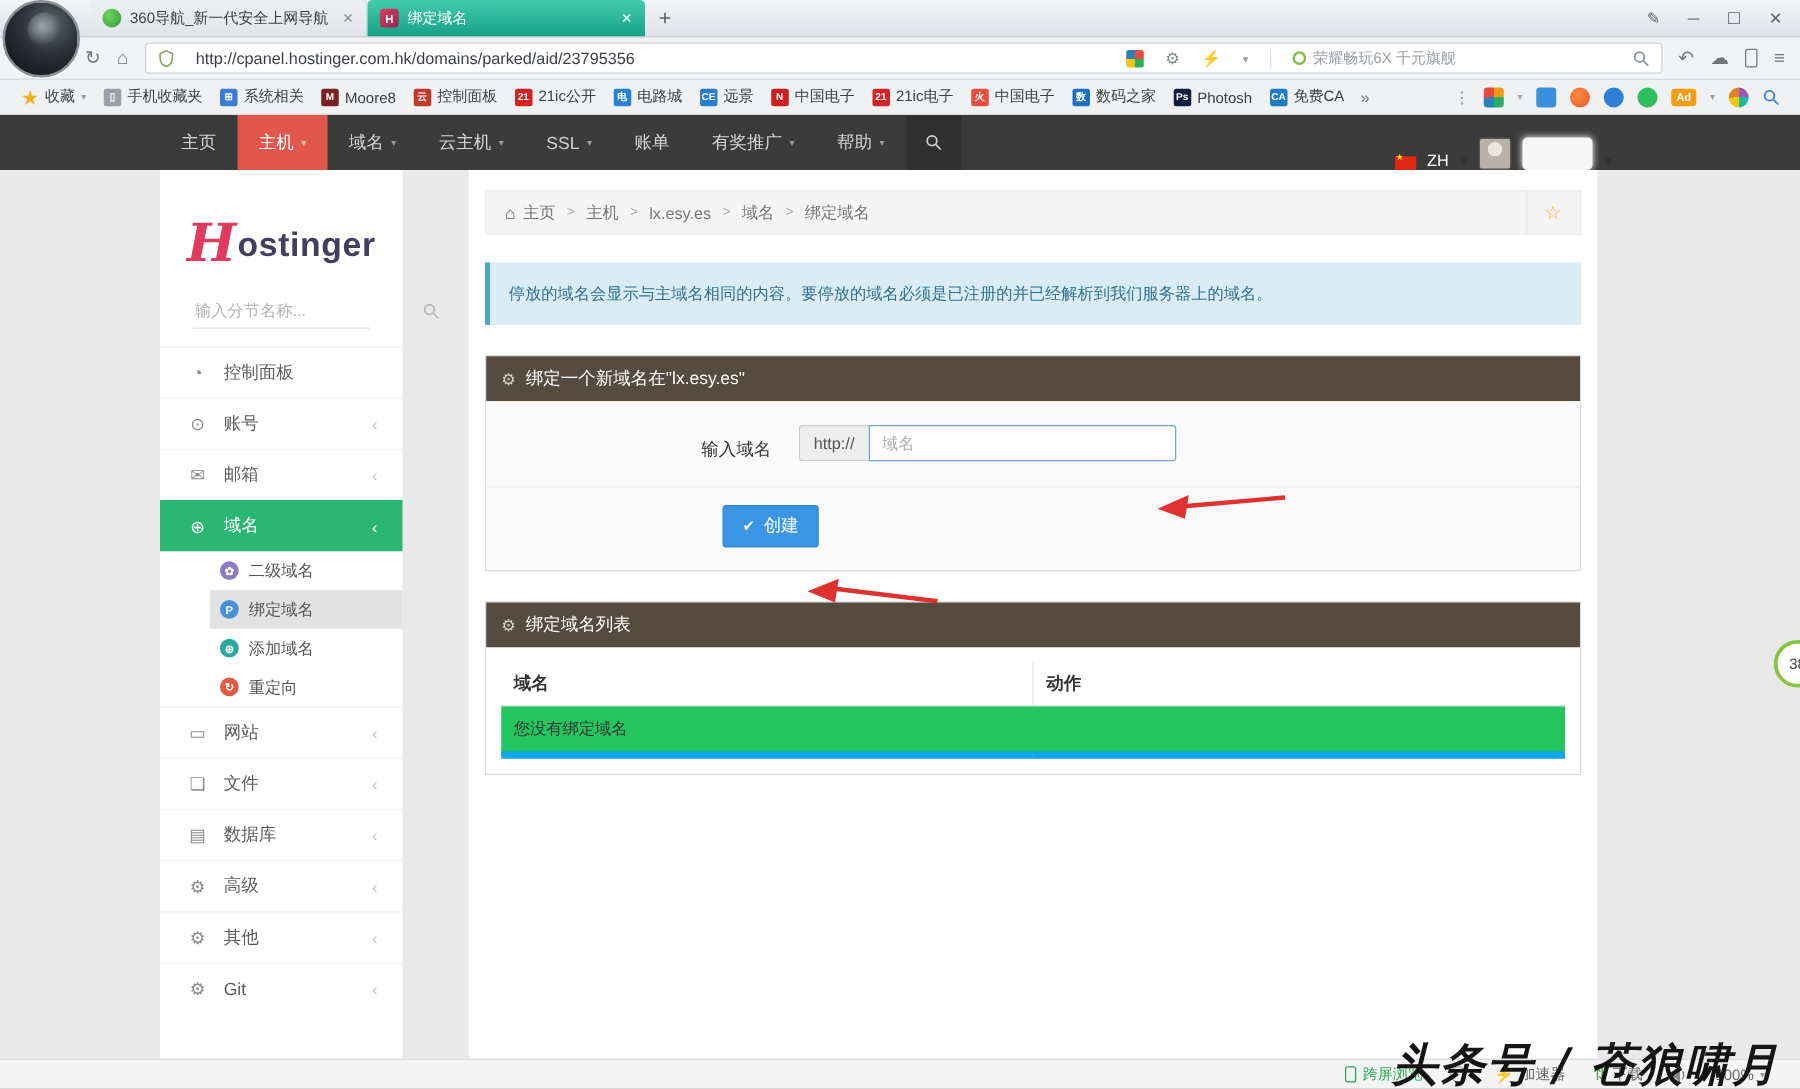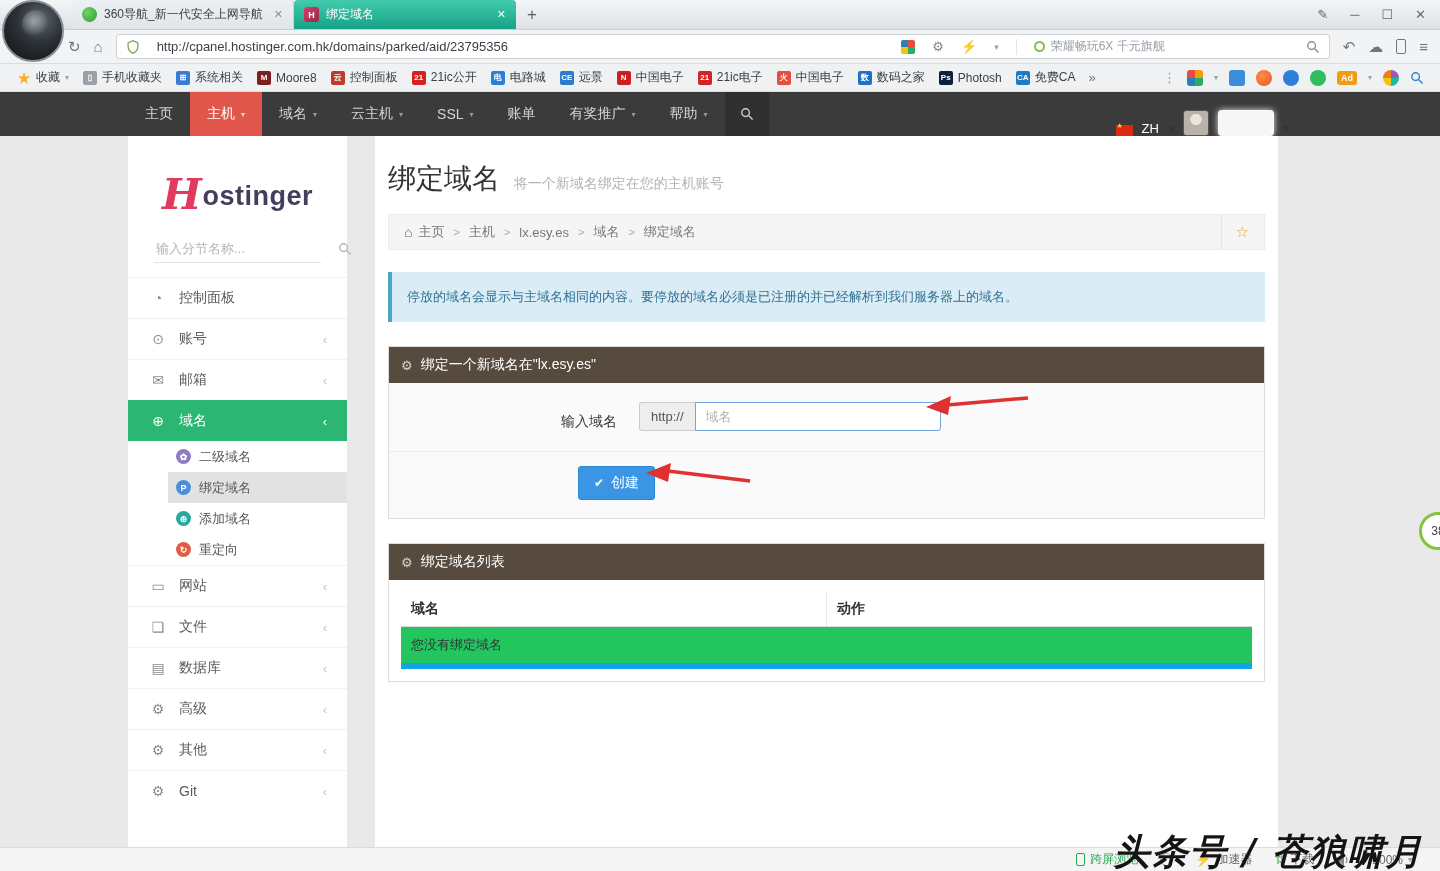--- a/index.html
+++ b/index.html
@@ -65,21 +65,21 @@
   .sn-search { width:44px; display:flex; align-items:center; justify-content:center; background:rgba(0,0,0,.18); color:#c9c9c9; }
   .sn-right { margin-left:auto; display:flex; align-items:flex-end; gap:9px; padding-right:150px; }
   .flag { width:17px; height:11px; background:#de2910; position:relative; flex:none; }
   .flag::after { content:"★"; position:absolute; left:1px; top:-3px; color:#ffde00; font-size:7px; }
   .sn-lang { color:#fff; font-size:13px; }
   .user-avatar { width:26px; height:26px; border-radius:3px; background:radial-gradient(circle at 50% 35%, #e8e4de 0 28%, #b9b2a8 30% 100%); border:1px solid #555; }
   .name-blur { width:56px; height:26px; background:#f7f7f7; border-radius:4px; box-shadow:0 0 6px rgba(255,255,255,.9); }
 
   
   .pagebody { position:absolute; top:136px; left:0; right:0; bottom:24px; background:#e9e9e9; }
-  .sidebar { position:absolute; left:128px; top:0; bottom:0; width:219px; background:#fff; }
+  .sidebar { position:absolute; left:128px; top:0; bottom:0; width:194px; background:#fff; }
   .side-logo { padding:30px 0 4px; text-align:center; }
   .logo-h { font-family:"DejaVu Serif", serif; font-style:italic; font-weight:bold; font-size:42px; color:#e23a5f; margin-right:1px; display:inline-block; transform:translateY(4px); }
   .logo-rest { font-size:27px; font-weight:bold; color:#433e5c; letter-spacing:.5px; }
   .side-search { margin:16px 26px 14px; display:flex; align-items:center; gap:6px; border-bottom:1px solid #e4e4e4; padding:6px 2px; color:#a9a9a9; }
   .side-search input { flex:1; border:none; outline:none; background:transparent; font-size:13px; color:#777; font-family:inherit; }
   .side-search input::placeholder { color:#b5b5b5; }
   .m-item { height:41px; display:flex; align-items:center; gap:11px; padding:0 20px; border-top:1px solid #f1f1f1; color:#5b5b5b; font-size:14px; }
   .m-ico { width:20px; text-align:center; color:#8a8a8a; font-size:14px; flex:none; }
   .chev { margin-left:auto; color:#c3c3c3; font-size:13px; }
   .m-item.active { background:#2bb673; color:#fff; border-top-color:#2bb673; }
@@ -396,24 +396,20 @@
         <span class="chev">‹</span>
       </div>
       <div class="m-item">
         <span class="m-ico">⚙</span>
         <span>Git</span>
         <span class="chev">‹</span>
       </div>
     </aside>
 
     <main class="maincol">
-      <div class="m-head">
-        <span class="page-title">绑定域名</span>
-        <span class="page-sub">将一个新域名绑定在您的主机账号</span>
-      </div>
 
       <div class="crumbbar">
         <span class="crumb-home">⌂</span>
         <span>主页</span>
         <span class="crumb-sep">&gt;</span>
         <span>主机</span>
         <span class="crumb-sep">&gt;</span>
         <span>lx.esy.es</span>
         <span class="crumb-sep">&gt;</span>
         <span>域名</span>

